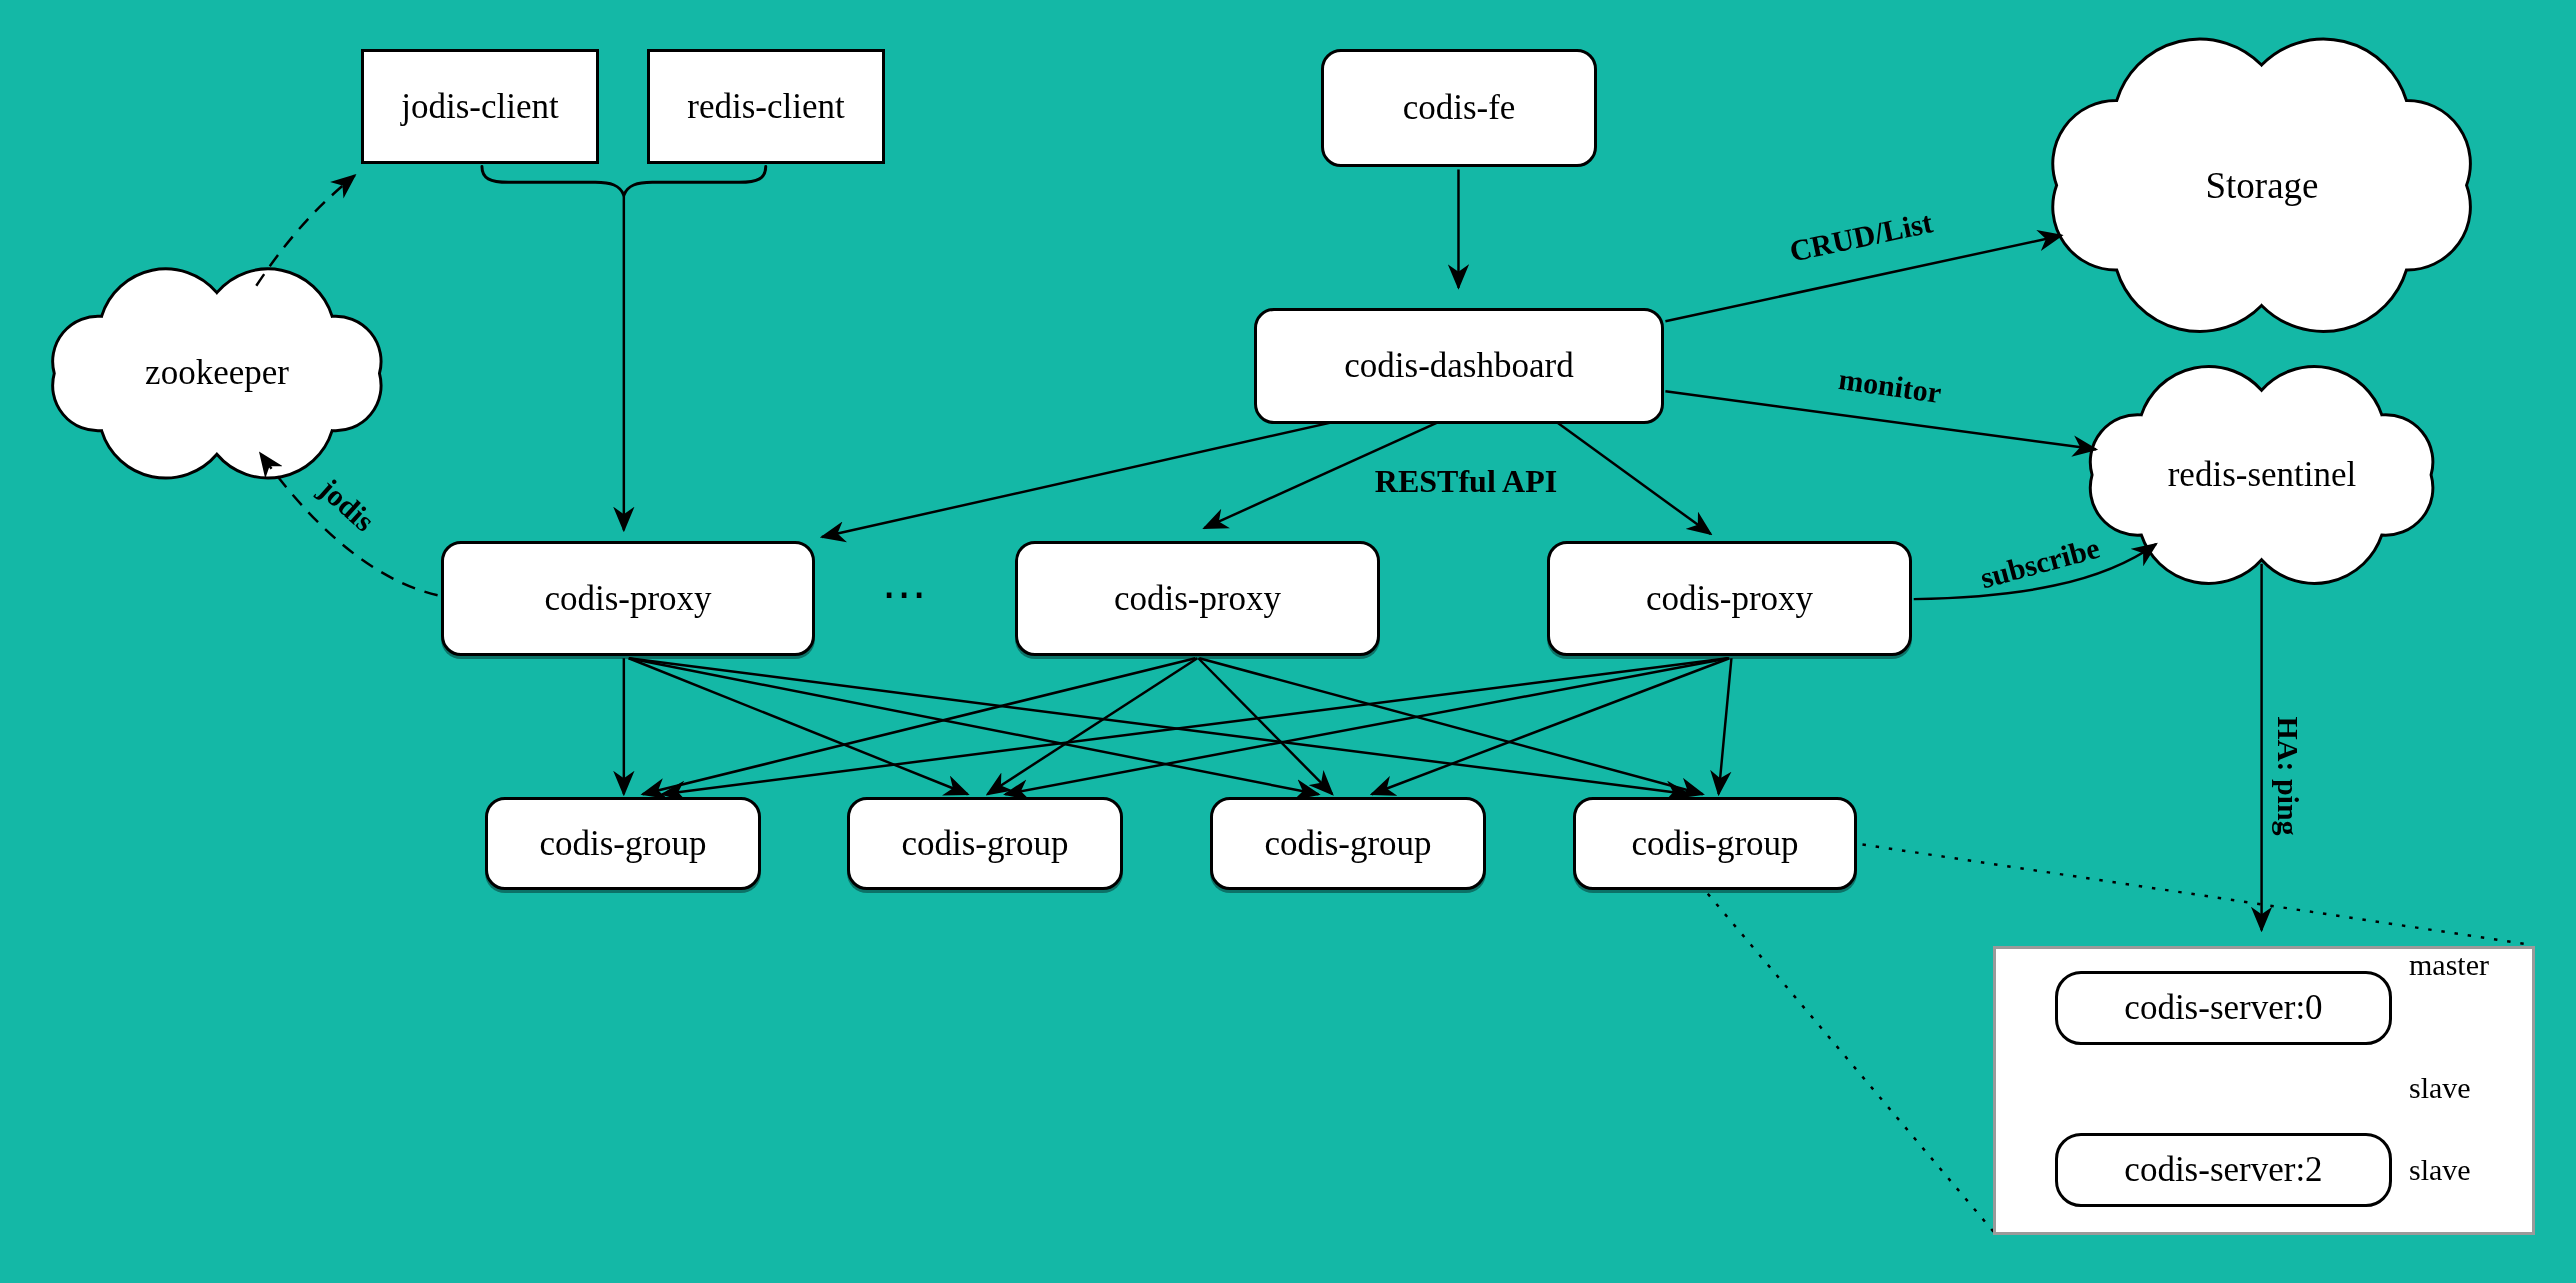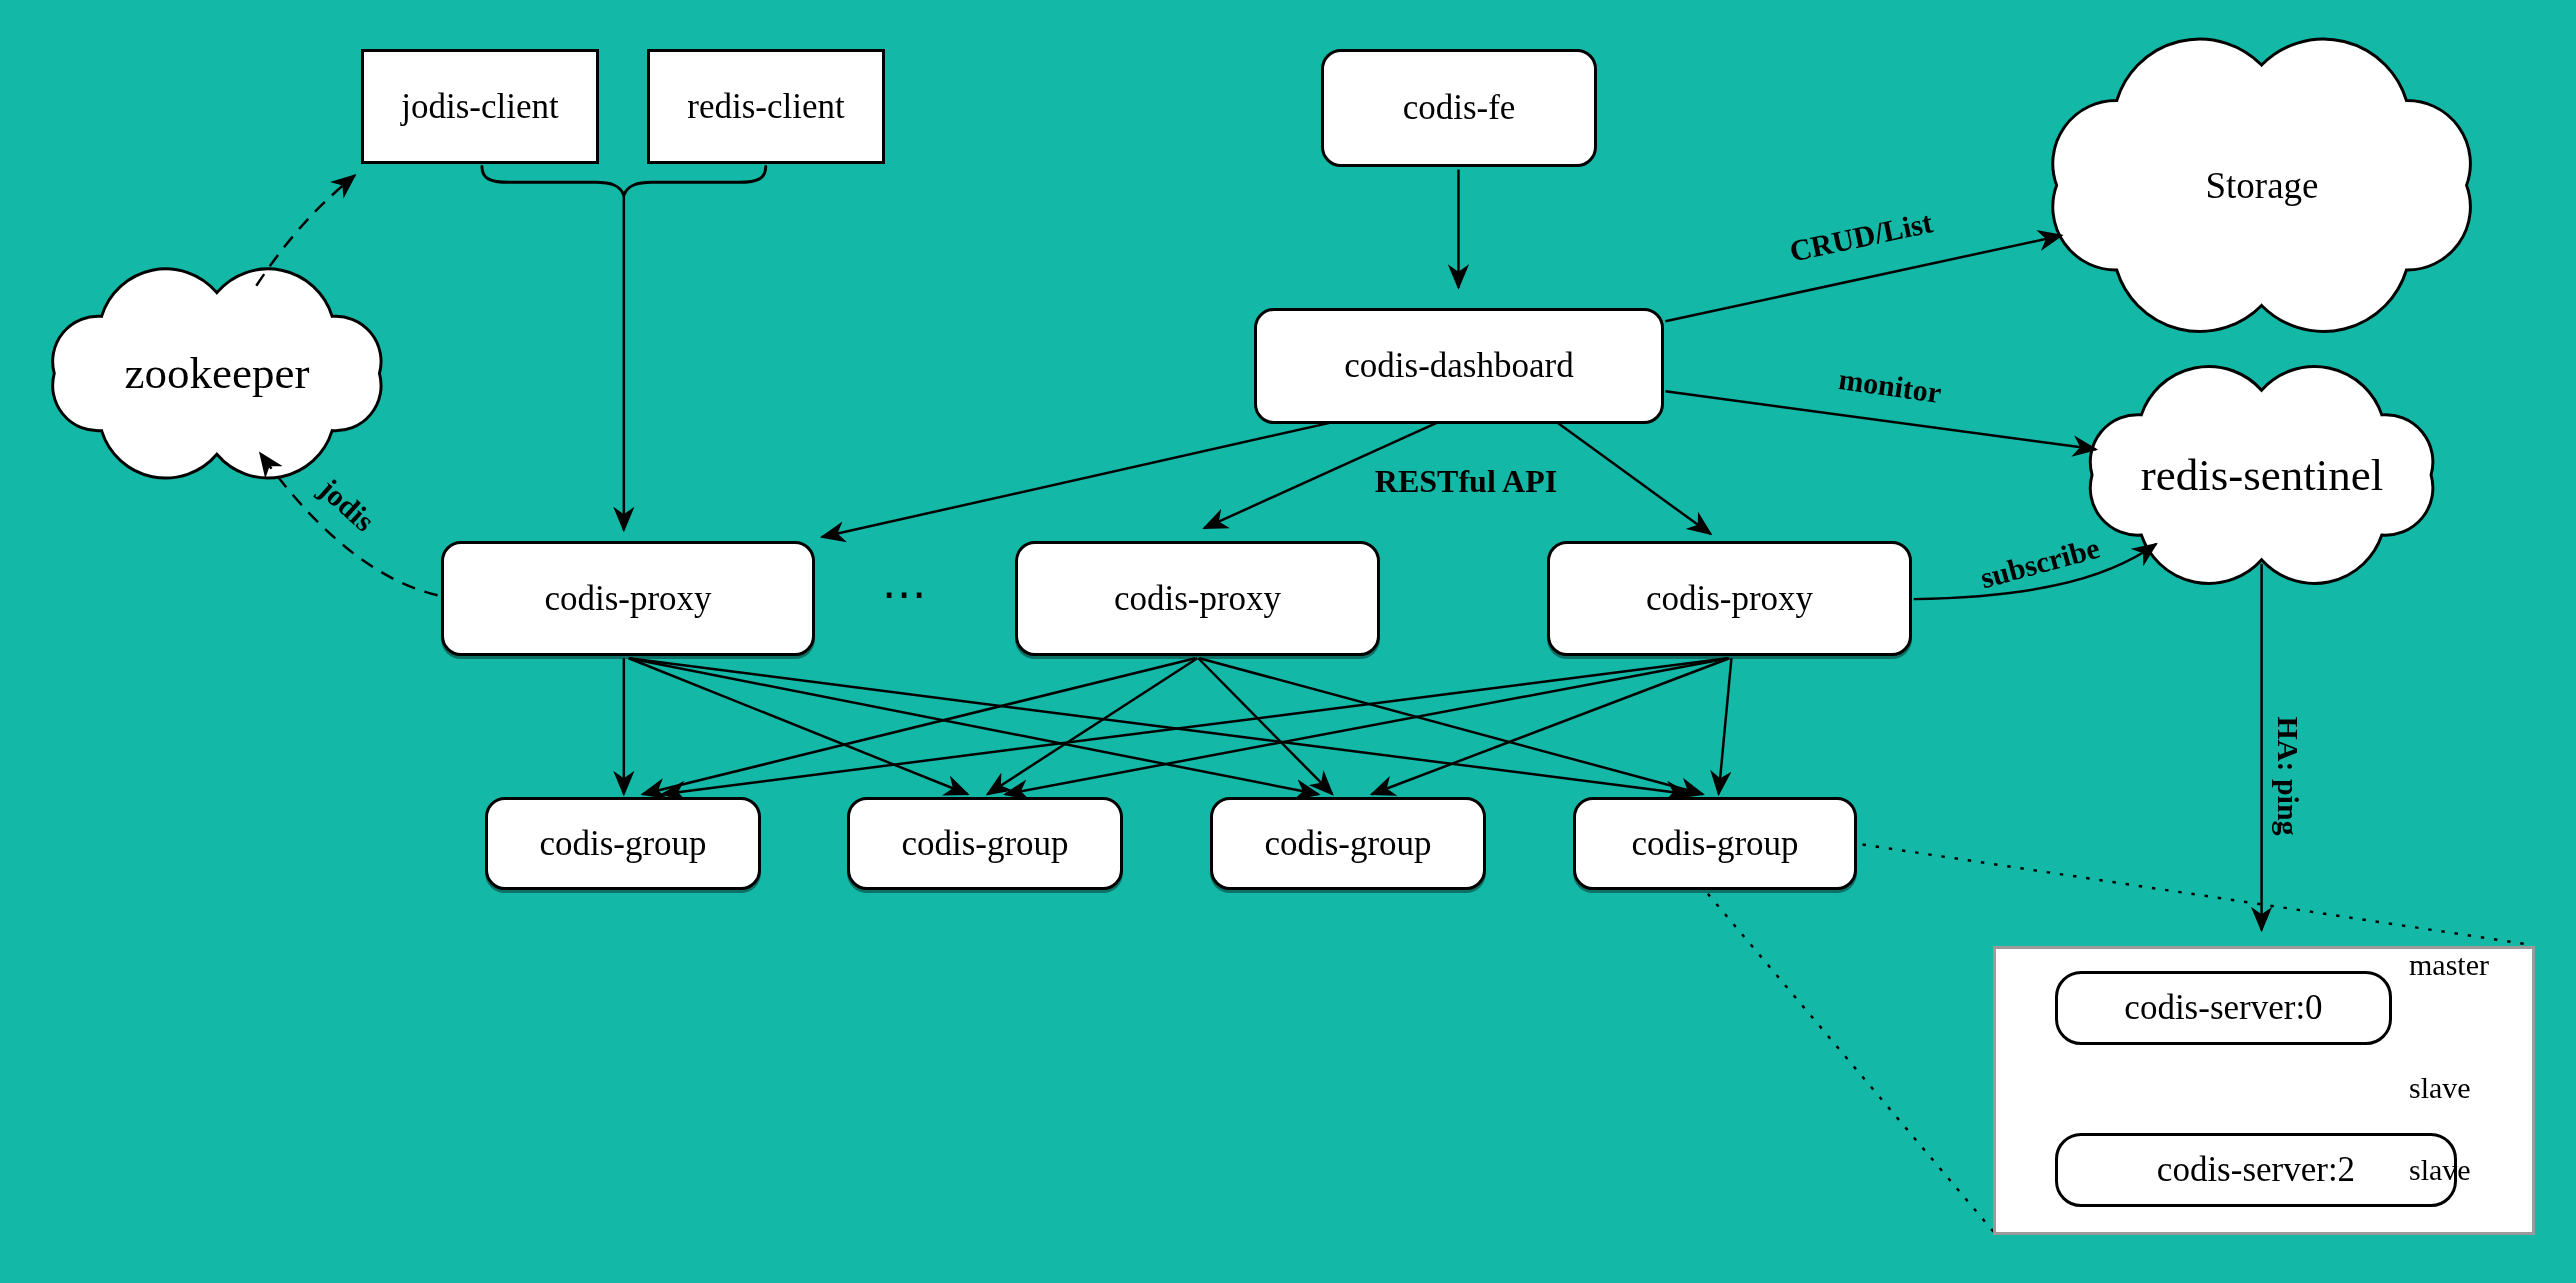--- a/index.html
+++ b/index.html
@@ -29,21 +29,21 @@
   .server-box { border-radius: 26px; }
   .container-box {
     position: absolute;
     border: 3px solid #9a9a9a;
     background: #ffffff;
     box-sizing: border-box;
   }
   .cloud-label {
     position: absolute;
     transform: translate(-50%, -50%);
-    font-size: 45px;
+    font-size: 35px;
     white-space: nowrap;
   }
   .edge-label {
     position: absolute;
     font-weight: bold;
     font-size: 30px;
     white-space: nowrap;
   }
   .role-label {
     position: absolute;
@@ -133,21 +133,21 @@
   <div class="node rounded shadowed" style="left:847px; top:797px; width:276px; height:93px;">codis-group</div>
   <div class="node rounded shadowed" style="left:1210px; top:797px; width:276px; height:93px;">codis-group</div>
   <div class="node rounded shadowed" style="left:1573px; top:797px; width:284px; height:93px;">codis-group</div>
 
   <div class="cloud-label" style="left:217px; top:373px;">zookeeper</div>
   <div class="cloud-label" style="left:2262px; top:185px; font-size:37px;">Storage</div>
   <div class="cloud-label" style="left:2262px; top:475px;">redis-sentinel</div>
 
   <div class="container-box" style="left:1993px; top:946px; width:542px; height:289px;"></div>
   <div class="node server-box" style="left:2055px; top:971px; width:337px; height:74px;">codis-server:0</div>
-  <div class="node server-box" style="left:2055px; top:1133px; width:402px; height:74px;">codis-server:2</div>
+  <div class="node server-box" style="left:2055px; top:1133px; width:337px; height:74px;">codis-server:2</div>
   <div class="role-label" style="left:2409px; top:928px; height:74px;">master</div>
   <div class="role-label" style="left:2409px; top:1051px; height:74px;">slave</div>
   <div class="role-label" style="left:2409px; top:1133px; height:74px;">slave</div>
 
   <div class="edge-label" style="left:1466px; top:481px; font-size:32px; transform:translate(-50%,-50%);">RESTful API</div>
   <div class="edge-label" style="left:1861px; top:237px; transform:translate(-50%,-50%) rotate(-12deg);">CRUD/List</div>
   <div class="edge-label" style="left:1890px; top:386px; transform:translate(-50%,-50%) rotate(8deg);">monitor</div>
   <div class="edge-label" style="left:2040px; top:563px; transform:translate(-50%,-50%) rotate(-15deg);">subscribe</div>
   <div class="edge-label" style="left:347px; top:505px; transform:translate(-50%,-50%) rotate(42deg);">jodis</div>
   <div class="edge-label" style="left:2288px; top:776px; transform:translate(-50%,-50%) rotate(90deg);">HA: ping</div>

